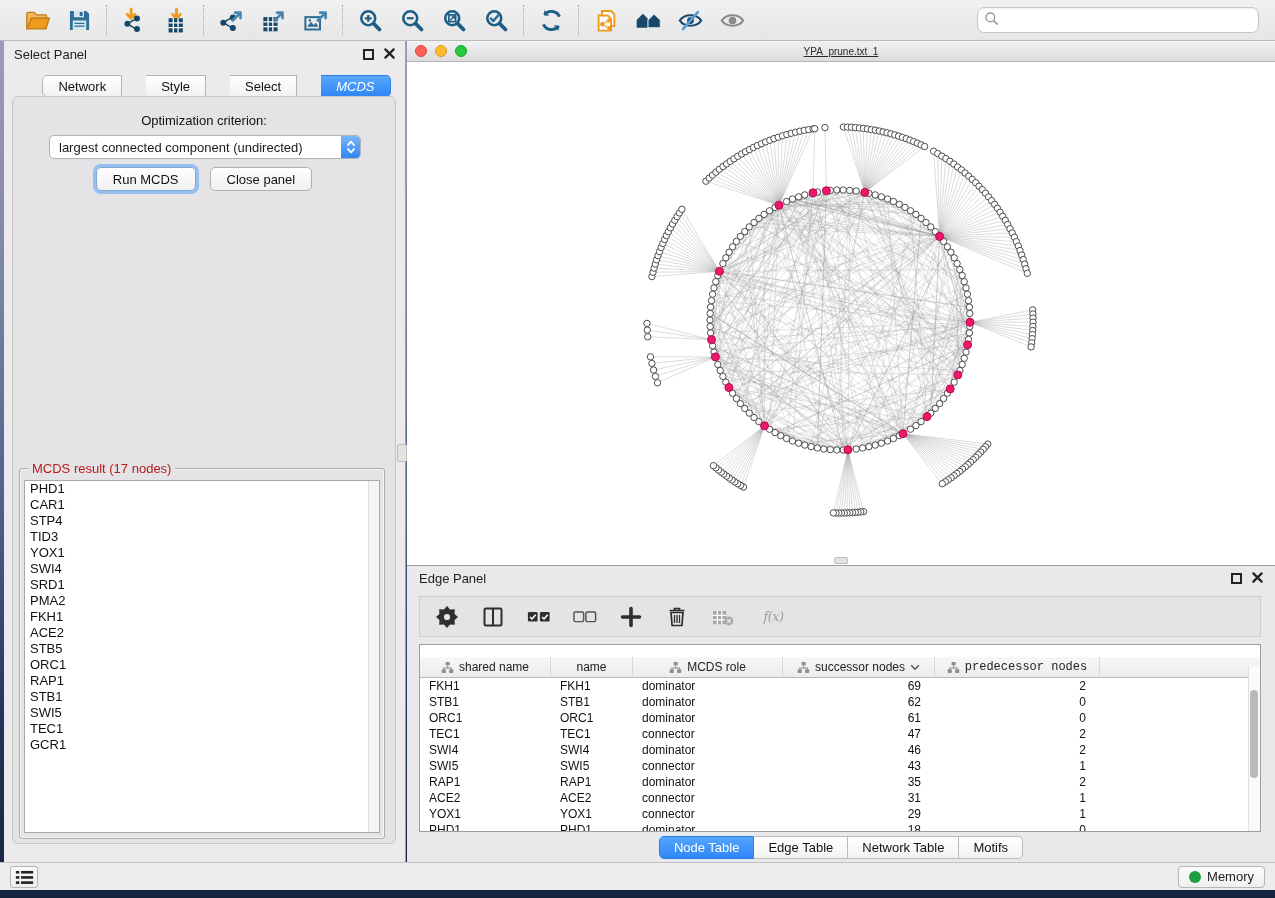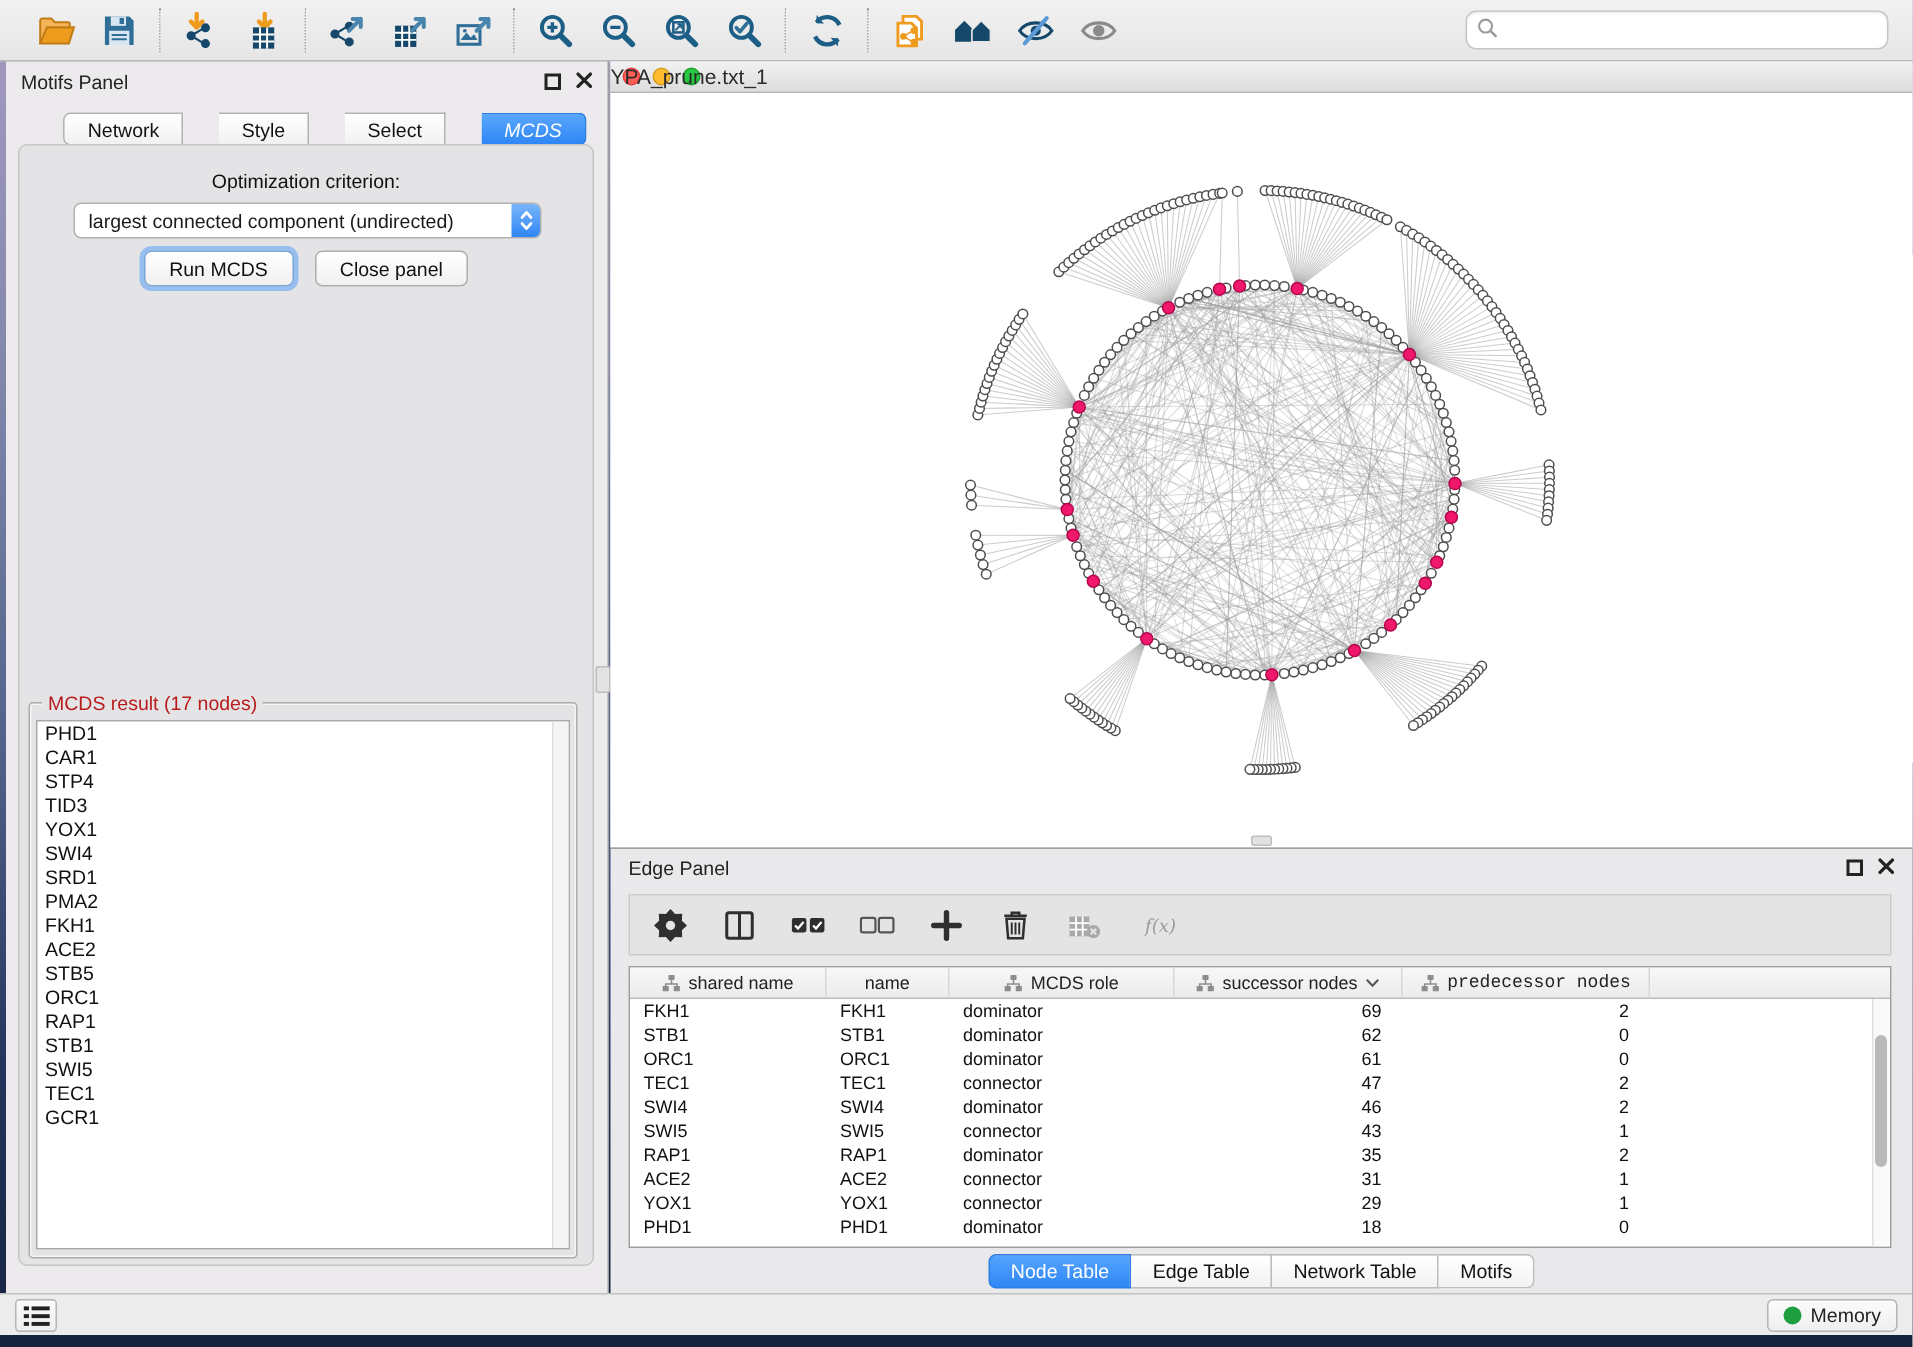--- a/index.html
+++ b/index.html
@@ -59,33 +59,33 @@
   #cp-vgrip { position:absolute; left:393px; top:403px; width:10px; height:18px; background:#e3e3e3;
     border:1px solid #bdbdbd; border-radius:2px; }
   
   #network-frame { position:absolute; left:407px; top:41px; right:0; height:524px; background:#fff; }
   #net-titlebar { height:21px; background:linear-gradient(180deg,#f2f2f2,#dcdcdc); border-bottom:1px solid #b3b3b3;
     display:flex; align-items:center; position:relative; }
   .traffic { width:12px; height:12px; border-radius:50%; margin-left:8px; }
   .traffic.red { background:#ff5f57; border:1px solid #e0443e; }
   .traffic.yellow { background:#febc2e; border:1px solid #d89c1f; }
   .traffic.green { background:#28c840; border:1px solid #1ba32f; }
-  #net-title { position:absolute; left:0; right:0; text-align:left; font-size:14px; color:#2b2b2b; }
+  #net-title { position:absolute; left:0; right:0; text-align:center; font-size:10px; color:#2b2b2b;text-decoration:underline; }
   #net-canvas { position:relative; width:100%; height:503px; background:#fff; }
   #net-hgrip { position:absolute; left:50%; bottom:1px; width:14px; height:7px; margin-left:-7px;
     background:#e2e2e2; border:1px solid #bdbdbd; border-radius:2px; }
   
   #table-panel { position:absolute; left:407px; top:565px; right:0; height:297px; background:#e9e8ea; border-top:1px solid #9f9f9f; }
   #tp-header { height:24px; display:flex; align-items:center; padding:0 12px; }
   #tp-toolbar { position:absolute; left:12px; right:14px; top:30px; height:41px; background:#e4e4e4;
     border:1px solid #cdcdcd; display:flex; align-items:center; gap:20px; padding:0 14px; }
   .tp-tool { width:26px; height:26px; display:flex; align-items:center; justify-content:center; }
   .tp-tool svg { width:24px; height:24px; }
   #tp-table { position:absolute; left:12px; right:14px; top:78px; height:188px; background:#fff; border:1px solid #9e9e9e; overflow:hidden; }
-  #tp-cols { display:flex; height:21px; background:linear-gradient(180deg,#f7f7f7,#ececec); border-bottom:1px solid #b9b9b9; }
+  #tp-cols { display:flex; height:21px; background:linear-gradient(180deg,#f7f7f7,#ececec); border-bottom:1px solid #b9b9b9;margin-top:12px; }
   .tp-col { display:flex; align-items:center; justify-content:center; gap:5px; font-size:12px; color:#222;
     border-right:1px solid #d8d8d8; height:100%; }
   .tp-col svg.tree { width:13px; height:13px; }
   .tp-col svg.sortv { width:10px; height:7px; }
   .trow { display:flex; height:16px; font-size:12px; color:#111; }
   .tcell { line-height:16px; white-space:nowrap; overflow:hidden; }
   .tcell.num { text-align:right; }
   #tp-scroll { position:absolute; right:0; top:21px; bottom:0; width:12px; background:#fafafa; border-left:1px solid #e0e0e0; }
   #tp-thumb { position:absolute; right:2px; top:24px; width:8px; height:88px; background:#b9b9b9; border-radius:4px; }
   #tp-tabs { position:absolute; left:0; right:0; top:270px; display:flex; justify-content:center; }
@@ -269,21 +269,21 @@
       <span><svg viewBox="0 0 16 16">
           <circle cx="6.8" cy="6.8" r="4.6" fill="none" stroke="#9a9a9a" stroke-width="1.5"></circle>
           <path d="M10.4 10.4 L14 14" stroke="#9a9a9a" stroke-width="1.8" stroke-linecap="round"></path>
         </svg></span>
       <input id="search-input" placeholder="" style="">
     </div>
   </div>
 
 <div id="control-panel">
   <div class="panel-header">
-    <span class="panel-title">Motifs Panel</span>
+    <span class="panel-title">Select Panel</span>
     <span class="spacer"></span>
     <span class="float-btn"></span>
     <span class="close-btn">
       <svg viewBox="0 0 12 12">
           <path d="M1.5 1.5 L10.5 10.5 M10.5 1.5 L1.5 10.5" stroke="#222" stroke-width="2.4" stroke-linecap="round"></path>
         </svg>
     </span>
   </div>
   <div id="cp-tabs">
       <div class="cp-tab">Network</div>

